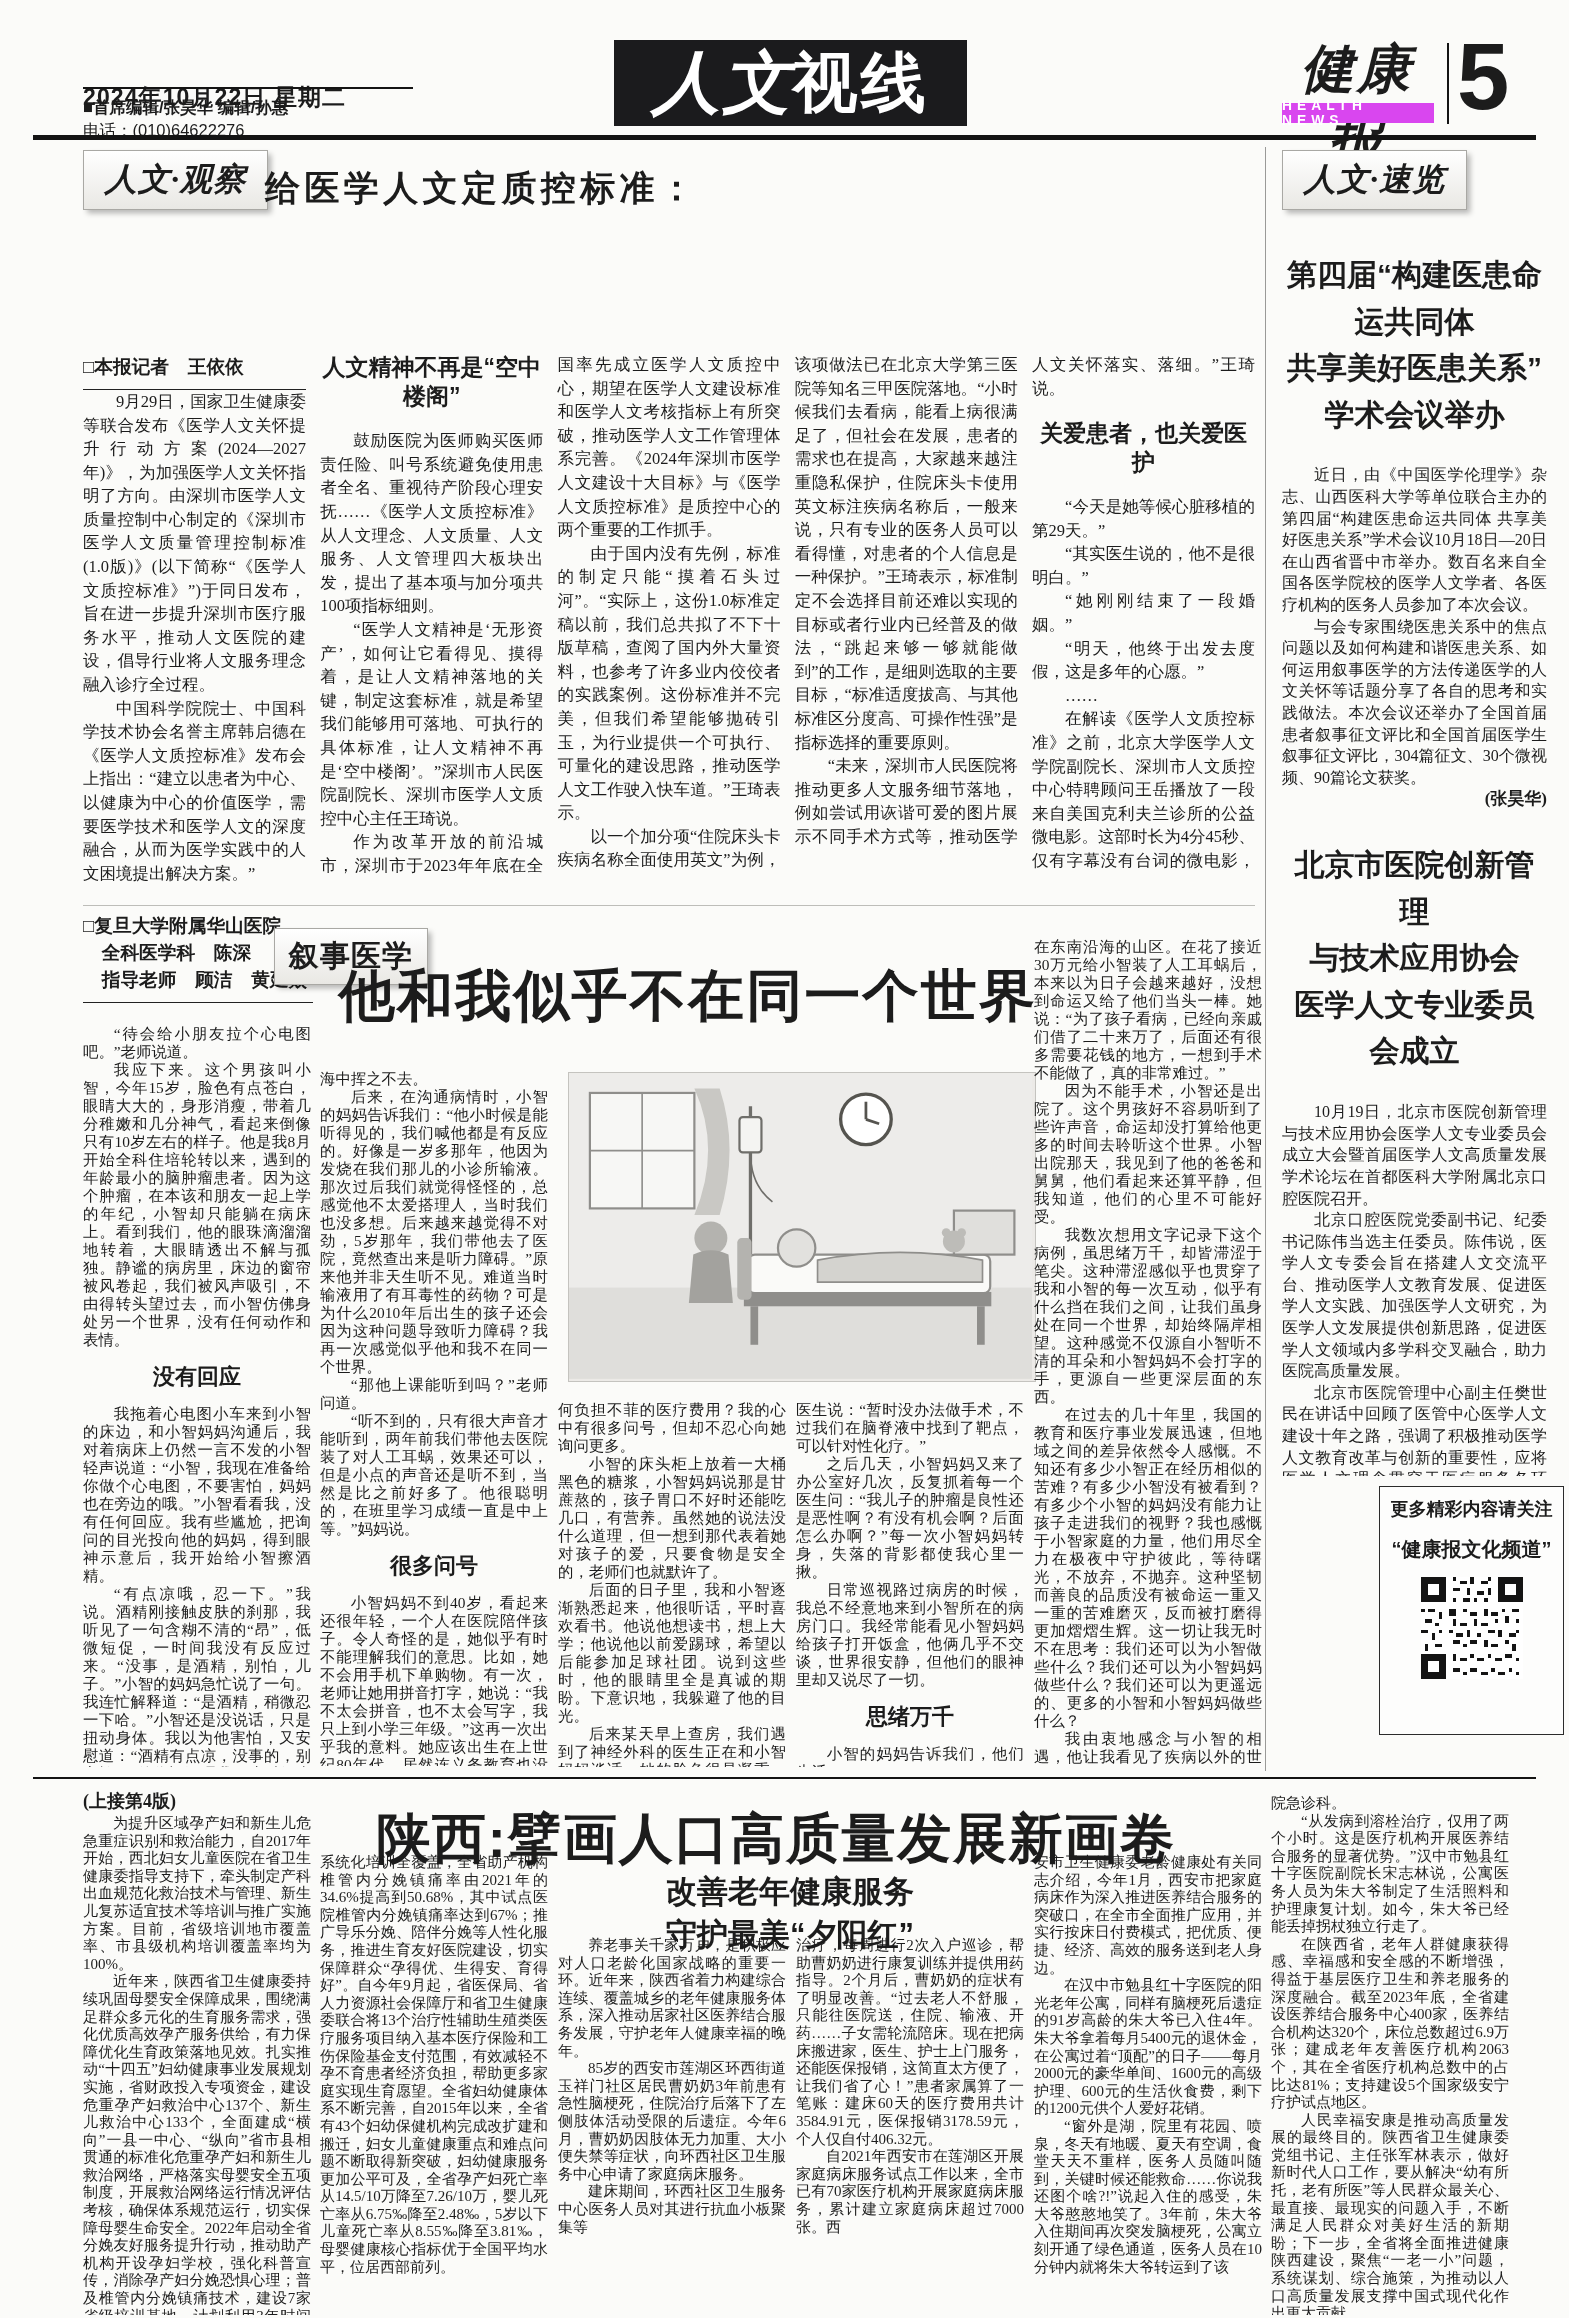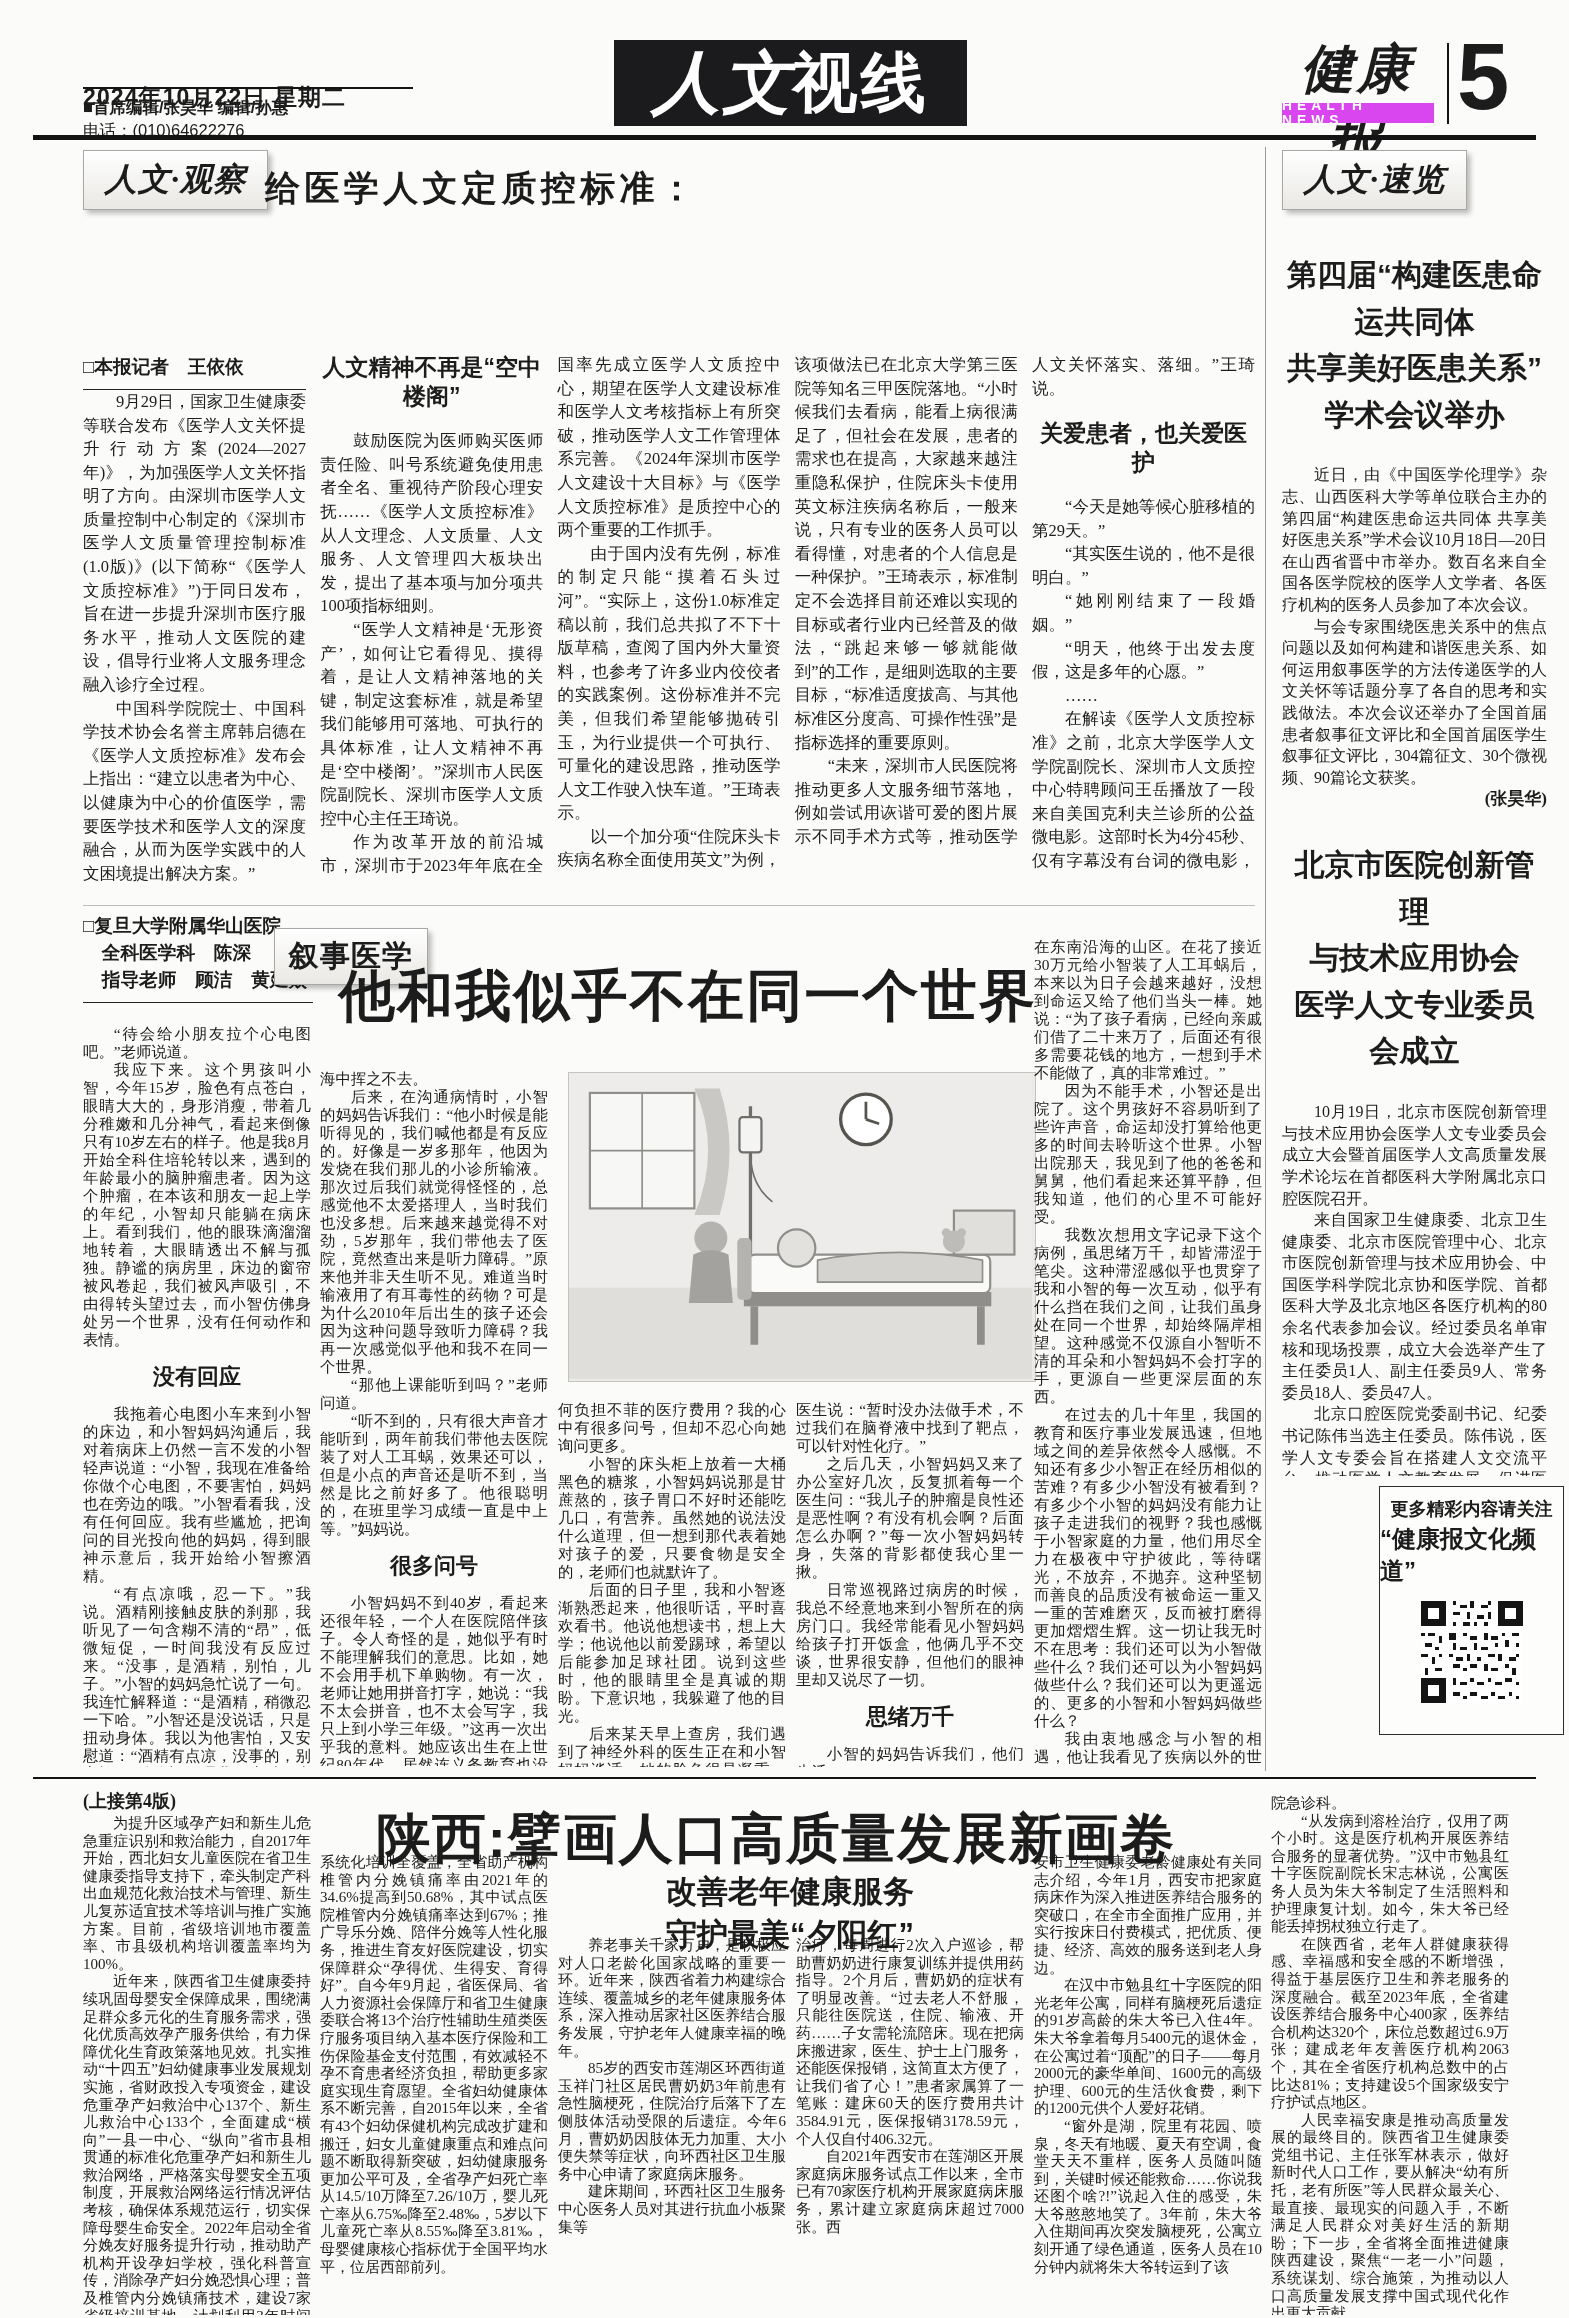--- a/index.html
+++ b/index.html
@@ -65,21 +65,21 @@
 
   
   .v-div{left:1265px;top:147px;width:1.1px;height:1624px;background:#9a9a98;}
   .rc-body{left:1282px;top:221px;width:265px;height:1255px;overflow:hidden;font-size:16px;line-height:1.35;text-align:justify;}
   .blk-t{font-family:"Liberation Sans","DejaVu Sans",sans-serif;text-align:center;font-size:30px;font-weight:800;
          line-height:1.55;margin:31px 0 26.4px 0;text-indent:0 !important;white-space:pre-line;}
   .blk-sig{text-align:right;font-weight:bold;font-size:17px;margin:5.5px 0 0 0;text-indent:0 !important;}
   .promo{left:1379px;top:1486px;width:185px;height:249px;border:1.7px solid #2b2b2b;background:#fdfdfc;
          display:flex;flex-direction:column;align-items:center;padding-top:10px;box-sizing:border-box;}
   .promo-l1{font-size:18px;font-weight:800;}
-  .promo-l2{font-size:24px;font-weight:800;margin-top:2px;}
+  .promo-l2{font-size:20px;font-weight:800;margin-top:15px;}
   .promo svg{margin-top:14.3px;}
 
   
   .bot-rule{left:33px;top:1777px;width:1503px;height:1.7px;background:#141414;}
   .cont-note{left:83px;top:1789px;font-size:18px;font-weight:bold;}
   .headline2{left:231px;top:1803px;width:1090px;text-align:center;font-size:54px;font-weight:900;letter-spacing:1.7px;}
   .subhead2{left:556px;top:1870px;width:468px;text-align:center;font-size:31px;font-weight:800;line-height:1.4;
             white-space:pre-line;}
   .bcol{overflow:hidden;width:228px;font-size:15px;line-height:17.6px;text-align:justify;}
   .bc1{left:83px;top:1815px;height:500px;}
@@ -219,21 +219,20 @@
       <h3 class="blk-t">第四届“构建医患命运共同体
 共享美好医患关系”
 学术会议举办</h3>
       <p class="blk-p">近日，由《中国医学伦理学》杂志、山西医科大学等单位联合主办的第四届“构建医患命运共同体 共享美好医患关系”学术会议10月18日—20日在山西省晋中市举办。数百名来自全国各医学院校的医学人文学者、各医疗机构的医务人员参加了本次会议。</p>
       <p class="blk-p">与会专家围绕医患关系中的焦点问题以及如何构建和谐医患关系、如何运用叙事医学的方法传递医学的人文关怀等话题分享了各自的思考和实践做法。本次会议还举办了全国首届患者叙事征文评比和全国首届医学生叙事征文评比，304篇征文、30个微视频、90篇论文获奖。</p>
       <p class="blk-sig">(张昊华)</p>
       <h3 class="blk-t">北京市医院创新管理
 与技术应用协会
 医学人文专业委员会成立</h3>
       <p class="blk-p">10月19日，北京市医院创新管理与技术应用协会医学人文专业委员会成立大会暨首届医学人文高质量发展学术论坛在首都医科大学附属北京口腔医院召开。</p>
-      <p class="blk-p">来自国家卫生健康委、北京卫生健康委、北京市医院管理中心、北京市医院创新管理与技术应用协会、中国医学科学院北京协和医学院、首都医科大学及北京地区各医疗机构的80余名代表参加会议。经过委员名单审核和现场投票，成立大会选举产生了主任委员1人、副主任委员9人、常务委员18人、委员47人。</p>
       <p class="blk-p">北京口腔医院党委副书记、纪委书记陈伟当选主任委员。陈伟说，医学人文专委会旨在搭建人文交流平台、推动医学人文教育发展、促进医学人文实践、加强医学人文研究，为医学人文发展提供创新思路，促进医学人文领域内多学科交叉融合，助力医院高质量发展。</p>
       <p class="blk-p">北京市医院管理中心副主任樊世民在讲话中回顾了医管中心医学人文建设十年之路，强调了积极推动医学人文教育改革与创新的重要性，应将医学人文理念贯穿于医疗服务各环节，加强对医务人员的人文关怀，加强交流与合作，借鉴先进理念和经验，发挥引领示范作用，制定医学人文管理标准和规范，不断提升北京地区医学人文事业发展水平。</p>
     </div>
 
   <div class="abs promo">
     <div class="promo-l1 sans">更多精彩内容请关注</div>
     <div class="promo-l2 sans">“健康报文化频道”</div>
     <svg width="102" height="102" viewBox="0 0 29 29" xmlns="http://www.w3.org/2000/svg" shape-rendering="crispEdges">
       <rect width="29" height="29" fill="#ffffff"></rect>
       <g fill="#141414">

